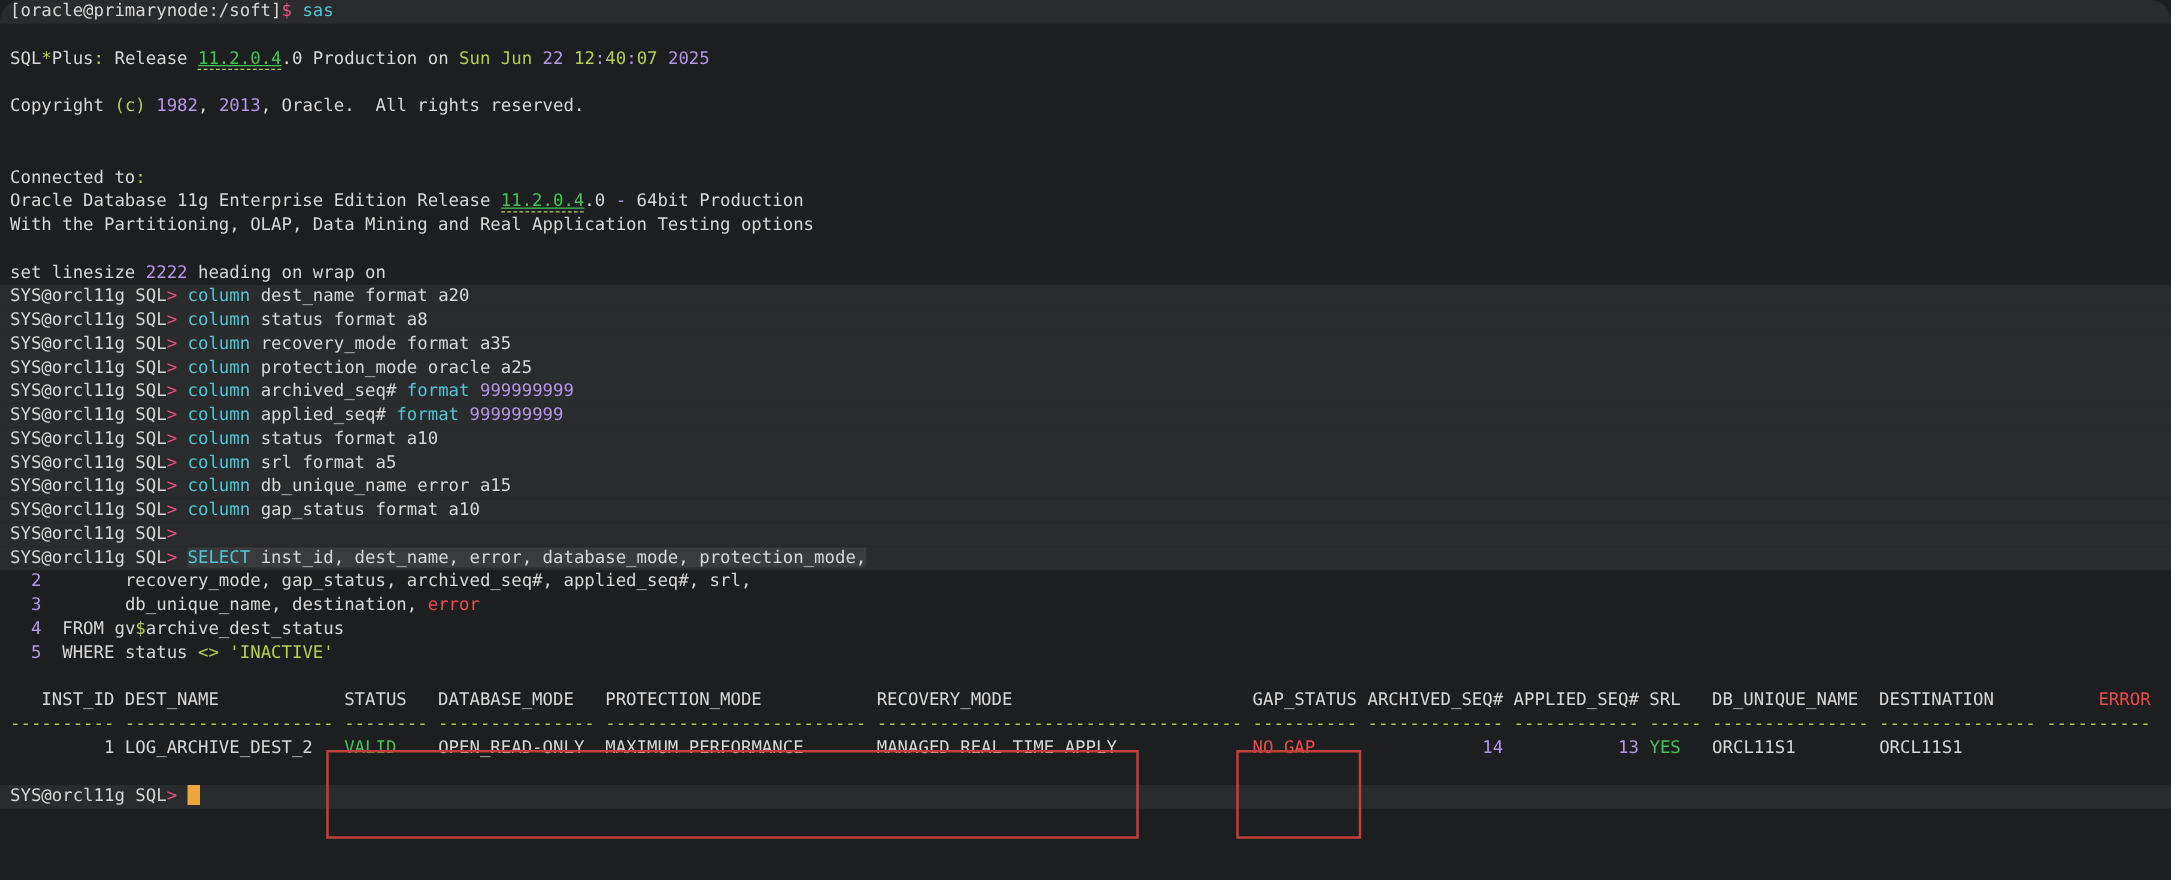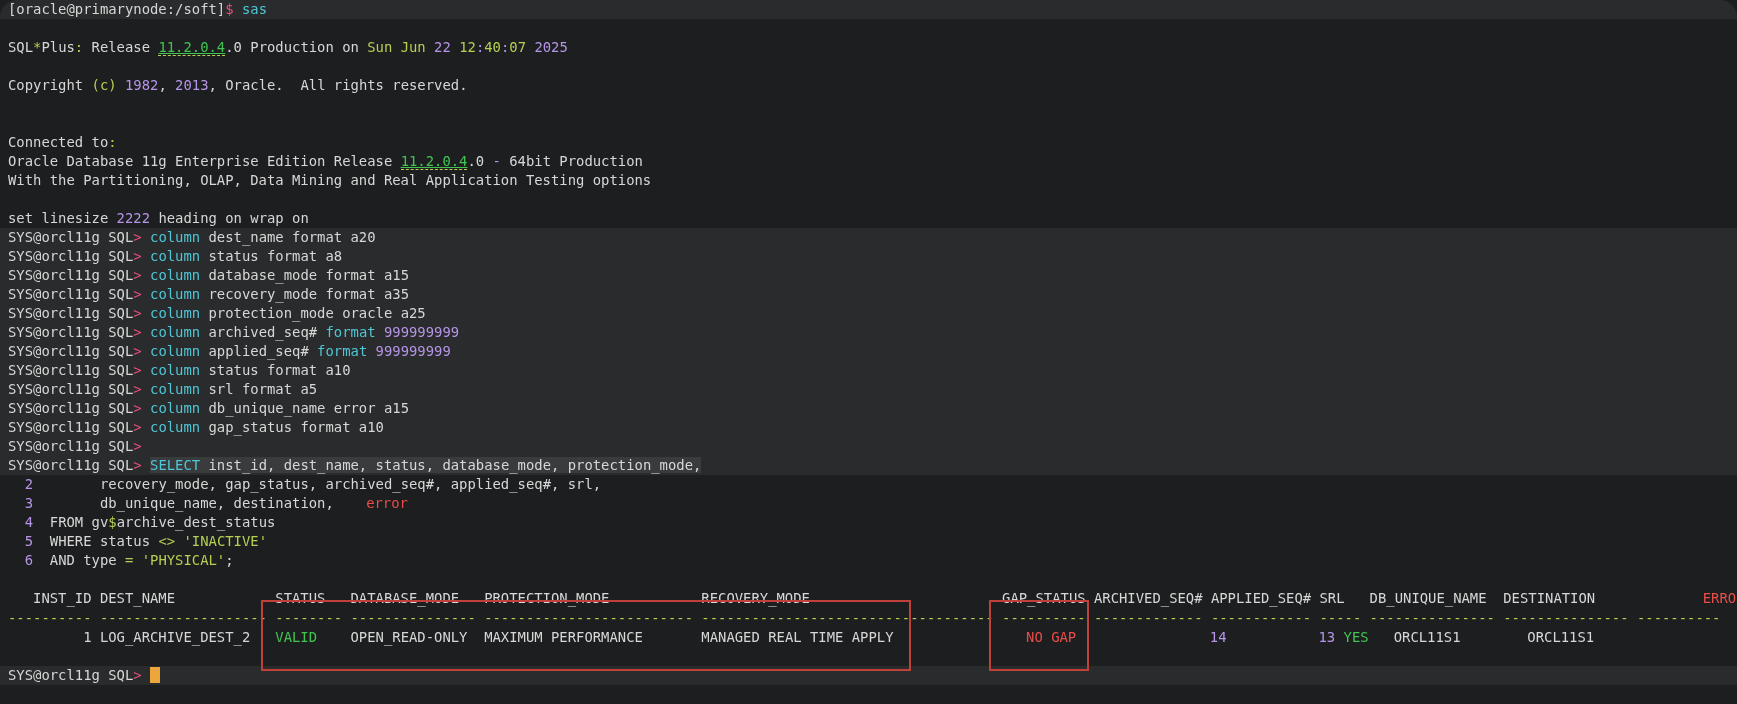--- a/index.html
+++ b/index.html
@@ -22,21 +22,21 @@
   .bg-base{background:transparent;}
   .bg-zone{background:var(--bg-zone,#2a2b2c);}
   .bg-band{background:var(--bg-band,#2a2b2c);}
   .c-w{color:var(--c-w,#d7d7d7);}
   .c-li{color:var(--c-li,#b4d052);}
   .c-gr{color:var(--c-gr,#42c452);}
   .c-gru{color:var(--c-gr,#42c452);border-bottom:1px dashed var(--c-li,#b4d052);text-decoration:underline;}
   .c-pu{color:var(--c-pu,#b695e8);}
   .c-cy{color:var(--c-cy,#4fc7d6);}
   .c-pk{color:var(--c-pk,#ea4f7e);}
-  .c-rd{color:var(--c-rd,#e84d4a);margin-left:24px;}
+  .c-rd{color:var(--c-rd,#e84d4a);}
   .hl{background:var(--bg-selhl,#3a3b3d);margin-top:38px;}
   .anno-box{
     position:absolute;
     border:2px solid var(--anno,#c0413a);
     box-sizing:border-box;
     pointer-events:none;
   }
   .cursor{
     display:inline-block;
     width:10px;height:16px;
@@ -57,36 +57,34 @@
       <div class="line bg-base"><span class="c-w">Copyright </span><span class="c-li">(c)</span><span class="c-w"> </span><span class="c-pu">1982</span><span class="c-w">, </span><span class="c-pu">2013</span><span class="c-w">, Oracle.  All rights reserved.</span></div>
       <div class="line bg-base"></div>
       <div class="line bg-base"></div>
       <div class="line bg-base"><span class="c-w">Connected to</span><span class="c-li">:</span></div>
       <div class="line bg-base"><span class="c-w">Oracle Database 11g Enterprise Edition Release </span><span class="c-gru">11.2.0.4</span><span class="c-w">.0 </span><span class="c-pu">-</span><span class="c-w"> 64bit Production</span></div>
       <div class="line bg-base"><span class="c-w">With the Partitioning, OLAP, Data Mining and Real Application Testing options</span></div>
       <div class="line bg-base"></div>
       <div class="line bg-base"><span class="c-w">set linesize </span><span class="c-pu">2222</span><span class="c-w"> heading on wrap on</span></div>
       <div class="line bg-zone"><span class="c-w">SYS@orcl11g SQL</span><span class="c-pk">&gt;</span><span class="c-w"> </span><span class="c-cy">column</span><span class="c-w"> dest_name format a20</span></div>
       <div class="line bg-zone"><span class="c-w">SYS@orcl11g SQL</span><span class="c-pk">&gt;</span><span class="c-w"> </span><span class="c-cy">column</span><span class="c-w"> status format a8</span></div>
-      <div class="line bg-zone"><span class="c-w">SYS@orcl11g SQL</span><span class="c-pk">&gt;</span><span class="c-w"> </span><span class="c-cy">column</span><span class="c-w"> database_mode format a15</span></div>
       <div class="line bg-zone"><span class="c-w">SYS@orcl11g SQL</span><span class="c-pk">&gt;</span><span class="c-w"> </span><span class="c-cy">column</span><span class="c-w"> recovery_mode format a35</span></div>
       <div class="line bg-zone"><span class="c-w">SYS@orcl11g SQL</span><span class="c-pk">&gt;</span><span class="c-w"> </span><span class="c-cy">column</span><span class="c-w"> protection_mode oracle a25</span></div>
       <div class="line bg-zone"><span class="c-w">SYS@orcl11g SQL</span><span class="c-pk">&gt;</span><span class="c-w"> </span><span class="c-cy">column</span><span class="c-w"> archived_seq# </span><span class="c-cy">format</span><span class="c-w"> </span><span class="c-pu">999999999</span></div>
       <div class="line bg-zone"><span class="c-w">SYS@orcl11g SQL</span><span class="c-pk">&gt;</span><span class="c-w"> </span><span class="c-cy">column</span><span class="c-w"> applied_seq# </span><span class="c-cy">format</span><span class="c-w"> </span><span class="c-pu">999999999</span></div>
       <div class="line bg-zone"><span class="c-w">SYS@orcl11g SQL</span><span class="c-pk">&gt;</span><span class="c-w"> </span><span class="c-cy">column</span><span class="c-w"> status format a10</span></div>
       <div class="line bg-zone"><span class="c-w">SYS@orcl11g SQL</span><span class="c-pk">&gt;</span><span class="c-w"> </span><span class="c-cy">column</span><span class="c-w"> srl format a5</span></div>
       <div class="line bg-zone"><span class="c-w">SYS@orcl11g SQL</span><span class="c-pk">&gt;</span><span class="c-w"> </span><span class="c-cy">column</span><span class="c-w"> db_unique_name error a15</span></div>
       <div class="line bg-zone"><span class="c-w">SYS@orcl11g SQL</span><span class="c-pk">&gt;</span><span class="c-w"> </span><span class="c-cy">column</span><span class="c-w"> gap_status format a10</span></div>
       <div class="line bg-zone"><span class="c-w">SYS@orcl11g SQL</span><span class="c-pk">&gt;</span></div>
-      <div class="line bg-zone"><span class="c-w">SYS@orcl11g SQL</span><span class="c-pk">&gt;</span><span class="c-w"> </span><span class="c-cy hl">SELECT</span><span class="c-w hl"> inst_id, dest_name, status, database_mode, protection_mode,</span></div>
+      <div class="line bg-zone"><span class="c-w">SYS@orcl11g SQL</span><span class="c-pk">&gt;</span><span class="c-w"> </span><span class="c-cy hl">SELECT</span><span class="c-w hl"> inst_id, dest_name, error, database_mode, protection_mode,</span></div>
       <div class="line bg-base"><span class="c-w">  </span><span class="c-pu">2</span><span class="c-w">        recovery_mode, gap_status, archived_seq#, applied_seq#, srl,</span></div>
       <div class="line bg-base"><span class="c-w">  </span><span class="c-pu">3</span><span class="c-w">        db_unique_name, destination, </span><span class="c-rd">error</span></div>
       <div class="line bg-base"><span class="c-w">  </span><span class="c-pu">4</span><span class="c-w">  FROM gv</span><span class="c-li">$</span><span class="c-w">archive_dest_status</span></div>
       <div class="line bg-base"><span class="c-w">  </span><span class="c-pu">5</span><span class="c-w">  WHERE status </span><span class="c-li">&lt;&gt;</span><span class="c-w"> </span><span class="c-li">'INACTIVE'</span></div>
-      <div class="line bg-base"><span class="c-w">  </span><span class="c-pu">6</span><span class="c-w">  AND type </span><span class="c-li">=</span><span class="c-w"> </span><span class="c-li">'PHYSICAL'</span><span class="c-w">;</span></div>
       <div class="line bg-base"></div>
       <div class="line bg-base"><span class="c-w">   INST_ID DEST_NAME            STATUS   DATABASE_MODE   PROTECTION_MODE           RECOVERY_MODE                       GAP_STATUS ARCHIVED_SEQ# APPLIED_SEQ# SRL   DB_UNIQUE_NAME  DESTINATION          </span><span class="c-rd">ERROR</span></div>
       <div class="line bg-base"><span class="c-li">---------- -------------------- -------- --------------- ------------------------- ----------------------------------- ---------- ------------- ------------ ----- --------------- --------------- ----------</span></div>
       <div class="line bg-base"><span class="c-w">         1 LOG_ARCHIVE_DEST_2   </span><span class="c-gr">VALID</span><span class="c-w">    OPEN_READ-ONLY  MAXIMUM PERFORMANCE       MANAGED REAL TIME APPLY             </span><span class="c-rd">NO GAP</span><span class="c-w">                </span><span class="c-pu">14</span><span class="c-w">           </span><span class="c-pu">13</span><span class="c-w"> </span><span class="c-gr">YES</span><span class="c-w">   ORCL11S1        ORCL11S1</span></div>
       <div class="line bg-base"></div>
       <div class="line bg-band"><span class="c-w">SYS@orcl11g SQL</span><span class="c-pk">&gt;</span><span class="c-w"> </span><span class="cursor"></span></div>
     </div>
 <div class="anno-box" style="left: 261px; top: 600px; width: 650px; height: 71px;"></div>
     <div class="anno-box" style="left: 989px; top: 600px; width: 100px; height: 71px;"></div>
   </div>

